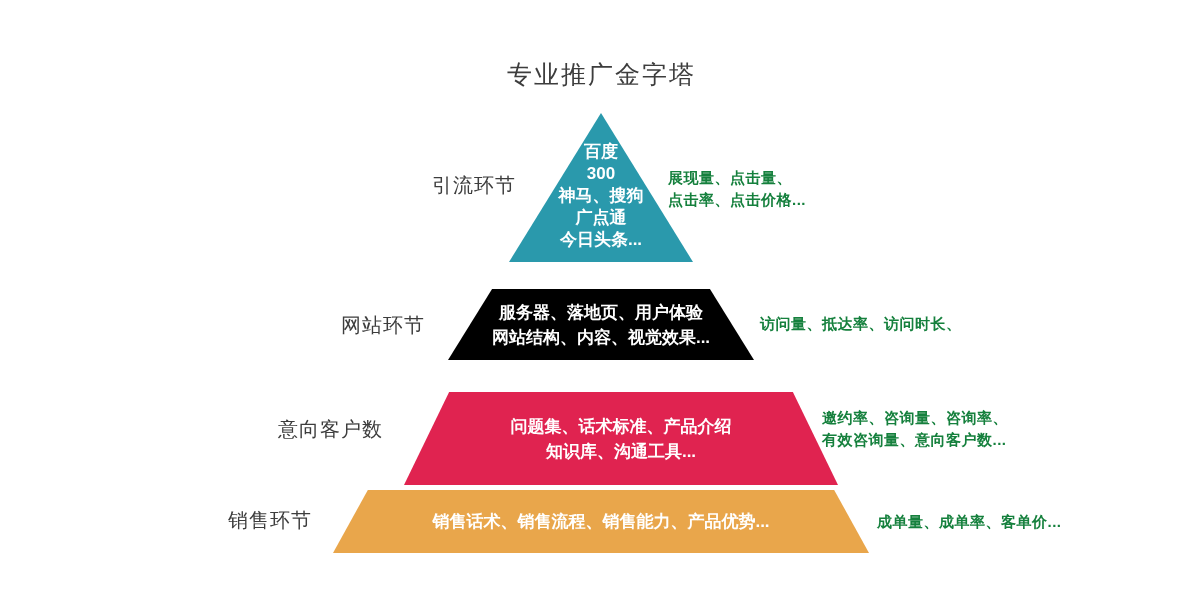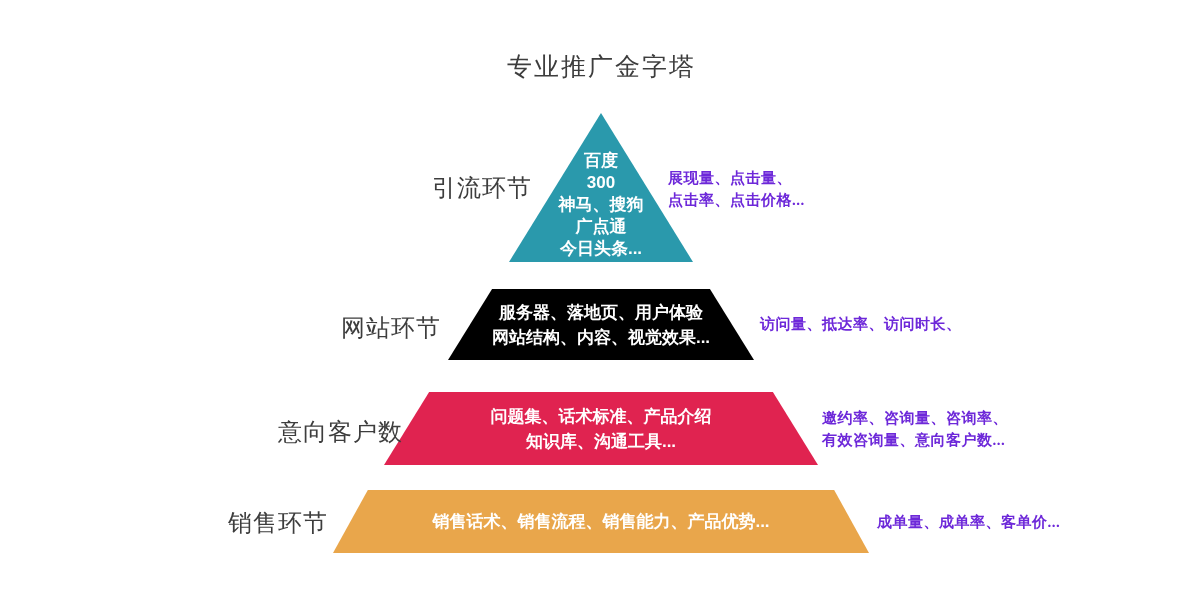--- a/index.html
+++ b/index.html
@@ -8,21 +8,21 @@
     position: relative;
     width: 1203px;
     height: 595px;
     background: #ffffff;
     overflow: hidden;
     font-family: "Liberation Sans", "DejaVu Sans", sans-serif;
   }
   .title {
     position: absolute;
     left: 0; right: 0;
-    top: 50px;
+    top: 58px;
     margin: 0;
     text-align: center;
     font-size: 25px;
     font-weight: 500;
     letter-spacing: 2px;
     color: #3d3d3d;
     font-family: Liberation Mono, monospace;
   }
   .shape {
     position: absolute;
@@ -33,56 +33,55 @@
     color: #ffffff;
     font-weight: 700;
     font-size: 17px;
     text-align: center;
   }
   .shape .line { line-height: 25px; white-space: nowrap; }
   .lvl1 {
     left: 509px; top: 113px; width: 184px; height: 149px;
     clip-path: polygon(50% 0%, 100% 100%, 0% 100%);
     justify-content: flex-end;
-    padding-bottom: 2px;
+    padding-bottom: 11px;
     box-sizing: border-box;
   }
   .lvl1 .line { line-height: 22px; }
   .lvl2 {
     left: 448px; top: 289px; width: 306px; height: 71px;
     clip-path: polygon(14.4% 0%, 85.6% 0%, 100% 100%, 0% 100%);
   }
   .lvl3 {
-    left: 384px; top: 392px; width: 434px; height: 73px;
+    left: 404px; top: 392px; width: 434px; height: 93px;
     clip-path: polygon(10.4% 0%, 89.6% 0%, 100% 100%, 0% 100%);
   }
   .lvl4 {
     left: 333px; top: 490px; width: 536px; height: 63px;
     clip-path: polygon(6.5% 0%, 93.5% 0%, 100% 100%, 0% 100%);
   }
   .side-label {
     position: absolute;
-    font-size: 24px;
+    font-size: 20px;
     font-weight: 500;
     letter-spacing: 1px;
     color: #3d3d3d;
     white-space: nowrap;
   }
   .lbl1 { left: 432px; top: 172px; }
   .lbl2 { left: 341px; top: 312px; }
   .lbl3 { left: 278px; top: 416px; }
   .lbl4 { left: 228px; top: 507px; }
   .metrics {
     position: absolute;
     font-size: 15px;
     font-weight: 600;
-    color: #6d28d9;
+    color: #15803d;
     letter-spacing: 0.5px;
     white-space: nowrap;
-    font-family: Liberation Serif, serif;
   }
   .metrics .line { line-height: 22px; }
   .m1 { left: 668px; top: 167px; }
   .m2 { left: 760px; top: 307px; margin-top: 6px; }
   .m3 { left: 822px; top: 407px; }
   .m4 { left: 877px; top: 511px; }
 </style>
 </head>
 <body>
 

